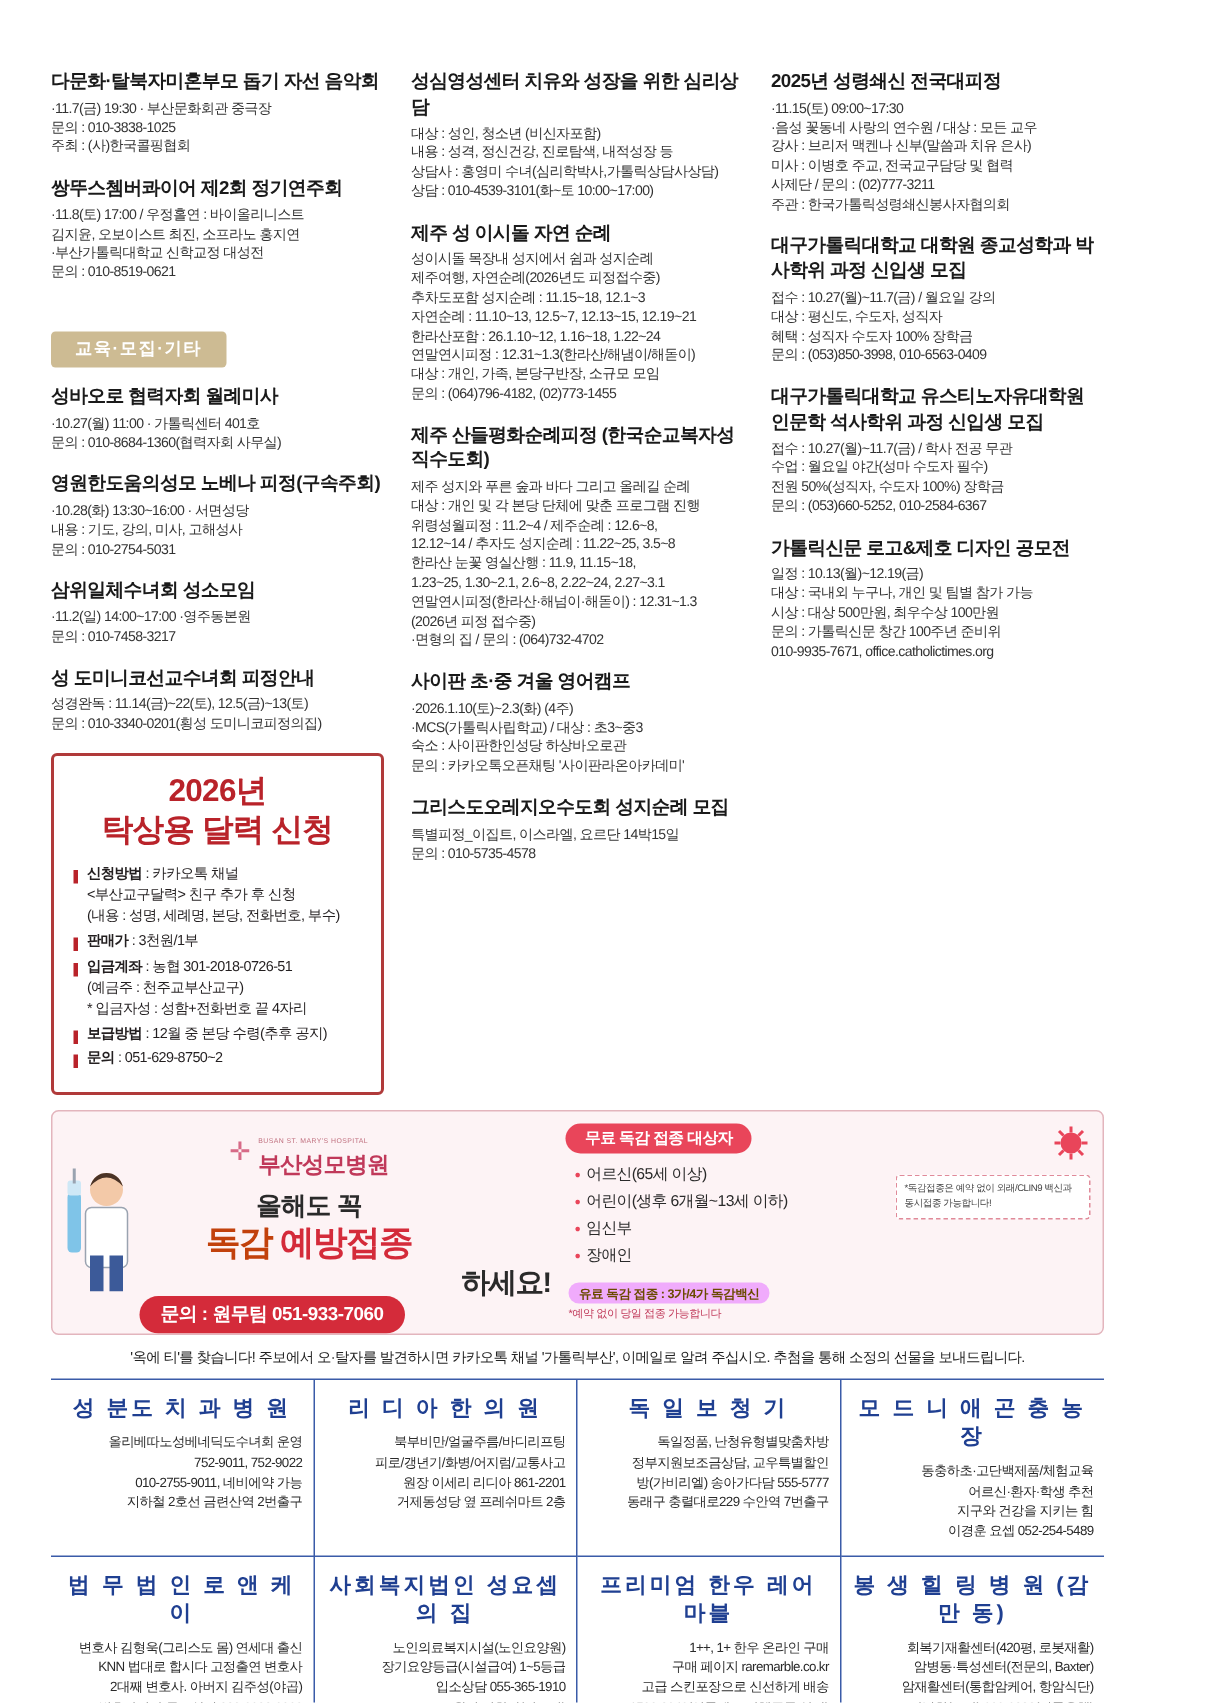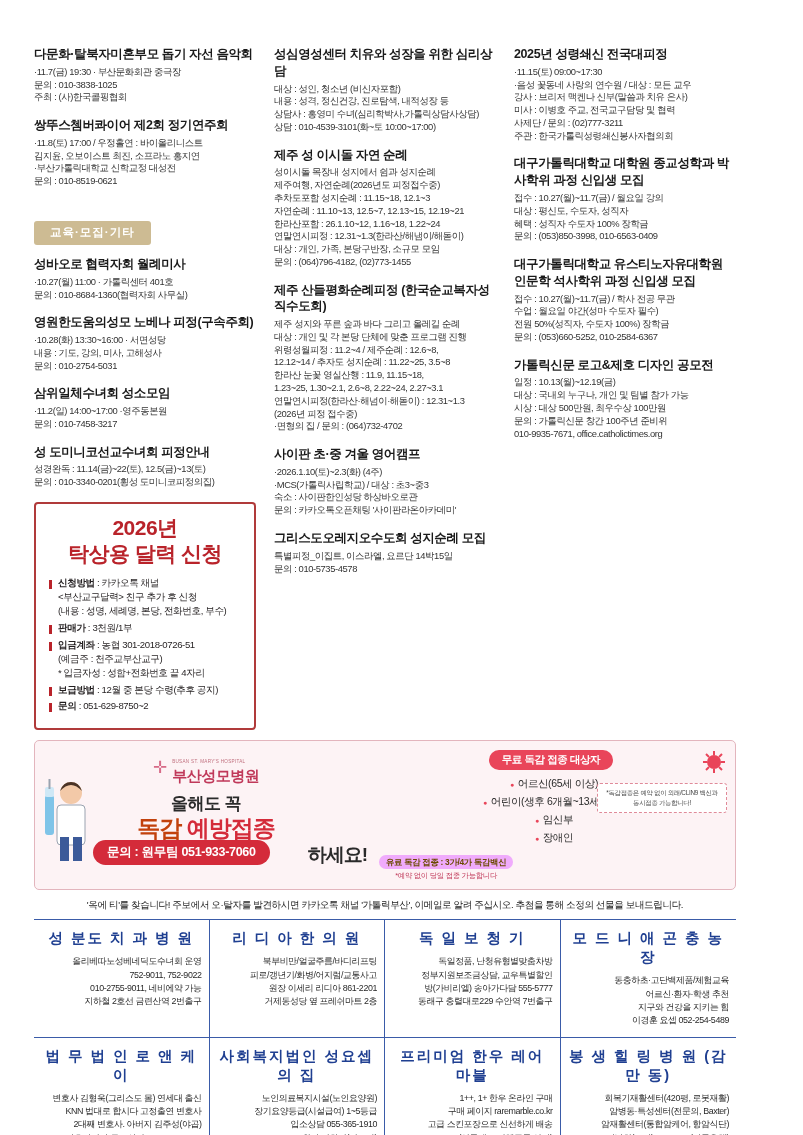--- a/index.html
+++ b/index.html
@@ -97,28 +97,28 @@
   .ad-logo { display: flex; align-items: center; gap: 5px; justify-content: center; }
   .ad-logo .tiny { font-size: 4.6px; color: #c0707f; letter-spacing: .3px; }
   .ad-logo .nm { font-size: 15px; font-weight: bold; color: #c0395a; letter-spacing: -0.5px; }
   .ad-cross { color:#d76a87; font-size: 17px; line-height: 1; }
   .ad-head { text-align: center; margin-top: 6px; }
   .ad-head .l1 { font-size: 17px; font-weight: bold; color: #2a2a2a; letter-spacing: -0.5px; }
   .ad-head .l2 { font-size: 23px; font-weight: bold; color: #d42b3a; letter-spacing: -1px; line-height:1.15; }
   .ad-head .l2 .blue { color: #c2410c; }
   .ad-head .l3 { font-size: 19px; font-weight: bold; color: #2a2a2a; letter-spacing: -1px; text-align: right; }
   .ad-tel {
-    position: absolute; left: 58px; bottom: 24px;
+    position: absolute; left: 58px; bottom: 0;
     background: #d42b3a; color: #fff; border-radius: 13px;
     font-size: 12.5px; font-weight: bold; padding: 4px 14px; letter-spacing: -0.3px;
   }
   .ad-doc {
     position: absolute; left: 8px; bottom: 28px; width: 56px; height: 86px;
   }
-  .ad-right { flex: 1; padding: 8px 10px 6px 4px; position: relative; text-align: center; }
+  .ad-right { flex: 1; padding: 8px 10px 6px 4px; position: relative; }
   .pill {
     display: inline-block; background: #e9455a; color: #fff; border-radius: 11px;
     font-size: 10.5px; font-weight: bold; padding: 3px 13px; letter-spacing: -0.4px;
   }
   .ad-right ul { list-style: none; margin: 7px 0 0 6px; padding: 0; }
   .ad-right li { font-size: 10.5px; color: #2a2a2a; margin-bottom: 4px; letter-spacing: -0.4px; }
   .ad-right li::before { content: "●"; color: #e9455a; font-size: 7px; vertical-align: middle; margin-right: 4px; }
   .note-box {
     position: absolute; right: 8px; top: 42px; width: 118px;
     background:#fff; border: 1px dashed #e08a99; border-radius: 3px;

